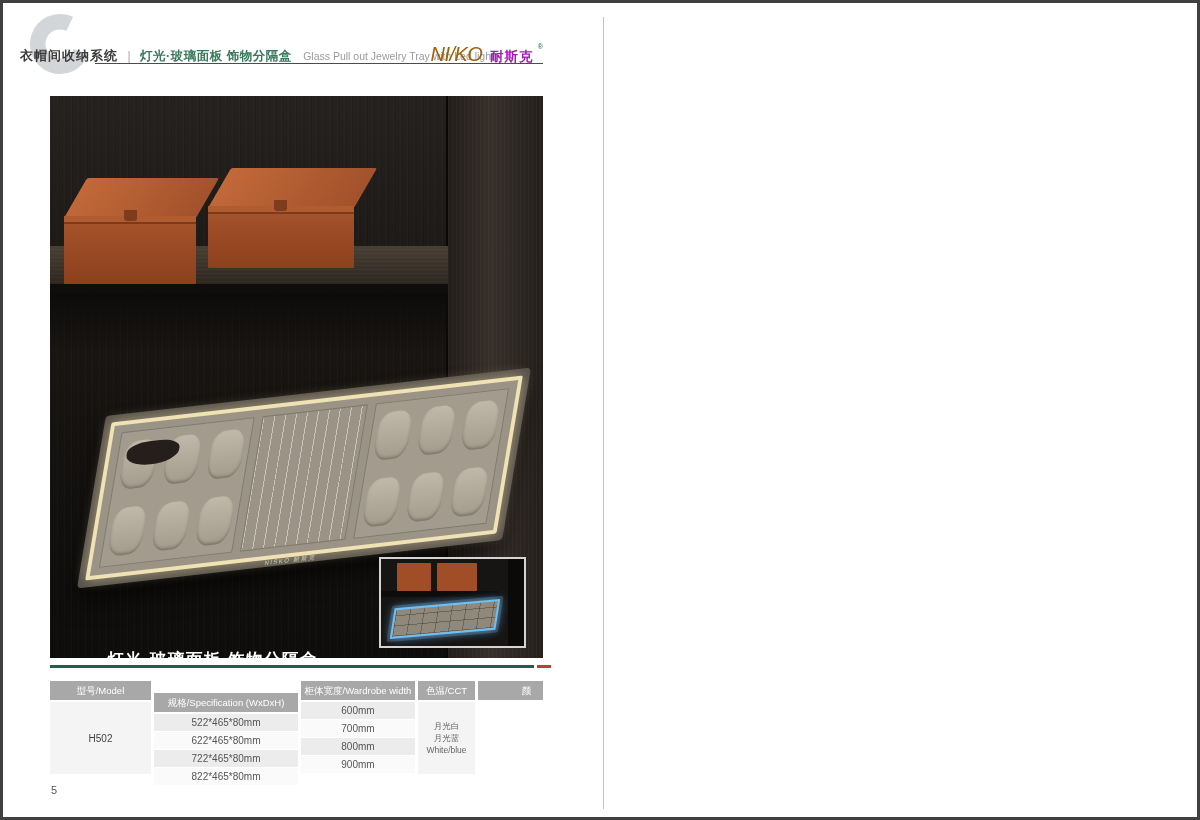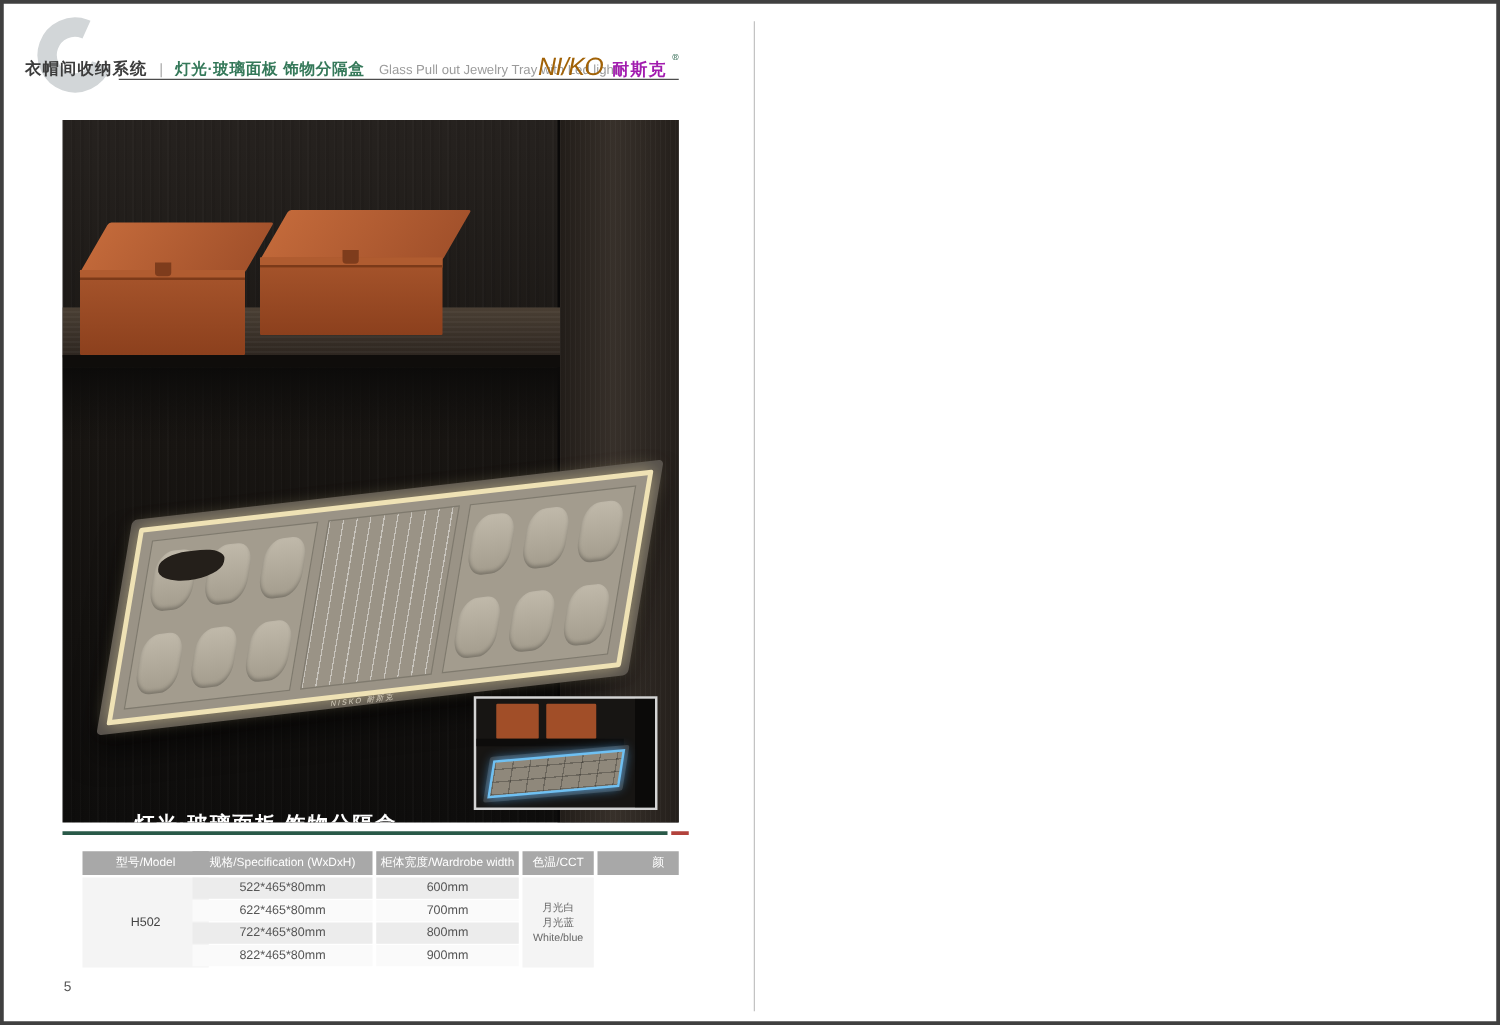--- a/index.html
+++ b/index.html
@@ -108,22 +108,22 @@
   
   .divider-green { position:absolute; height:3px; background:#295948; }
   .divider-red   { position:absolute; height:3px; background:#b2423c; }
   .dv-l-g { left:47px; top:662px; width:484px; }
   .dv-l-r { left:534px; top:662px; width:14px; }
 
   
   .spec-table { position:absolute; left:47px; top:678px; width:493px; height:93px; font-size:10px; }
   .st-cell { position:absolute; text-align:center; color:#555; }
   .st-head { top:0; height:19px; line-height:19px; background:#a8a8a8; color:#fff; font-size:9.5px; }
-  .c1 { left:16px;     width:101px; }
-  .c2 { left:104px; width:144px; }
+  .c1 { left:0;     width:101px; }
+  .c2 { left:104px; width:144px;margin-top:12px; }
   .c3 { left:251px; width:114px; }
   .c4 { left:368px; width:57px;  }
   .c5 { left:428px; width:65px;padding-left:32px;  }
   .st-merge { top:21px; height:72px; background:#f4f4f4; display:flex; flex-direction:column; justify-content:center; }
   .st-row { height:17px; line-height:17px; }
   .r1 { top:21px; } .r2 { top:39px; } .r3 { top:57px; } .r4 { top:75px; }
   .bg-a { background:#ececec; } .bg-b { background:#fafafa; }
   .st-small { font-size:8.5px; color:#666; line-height:1.45;text-align:center; }
   .st-model { font-size:10px; color:#444; }
 </style>

